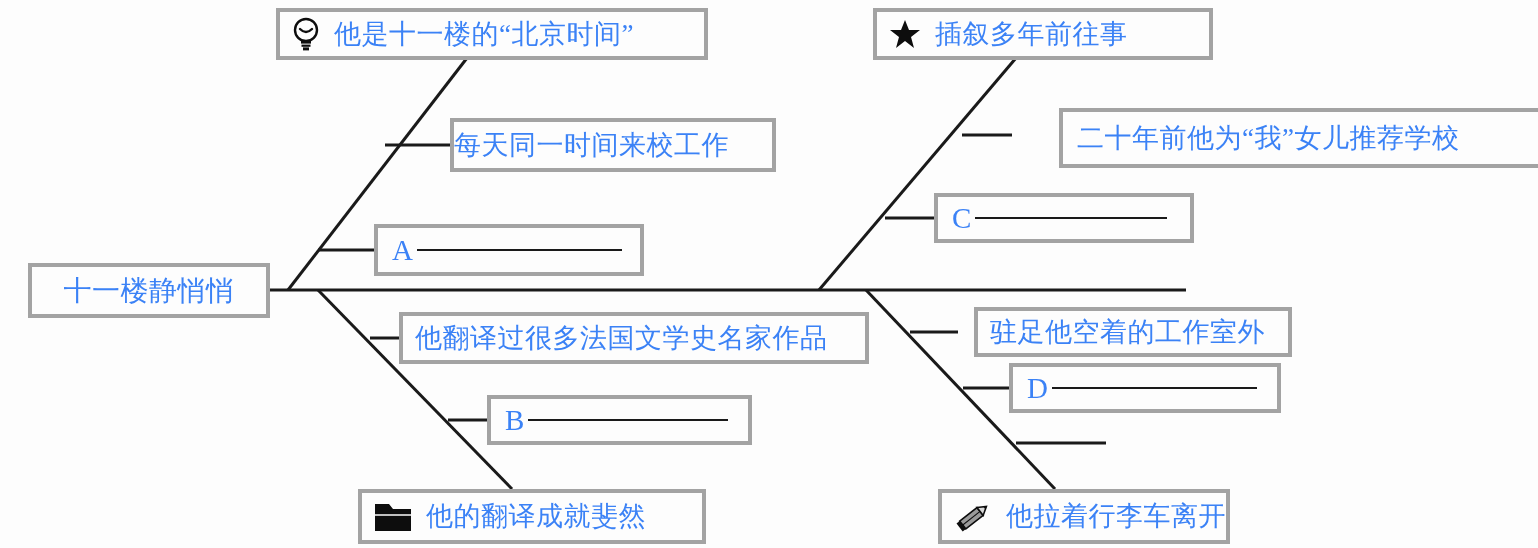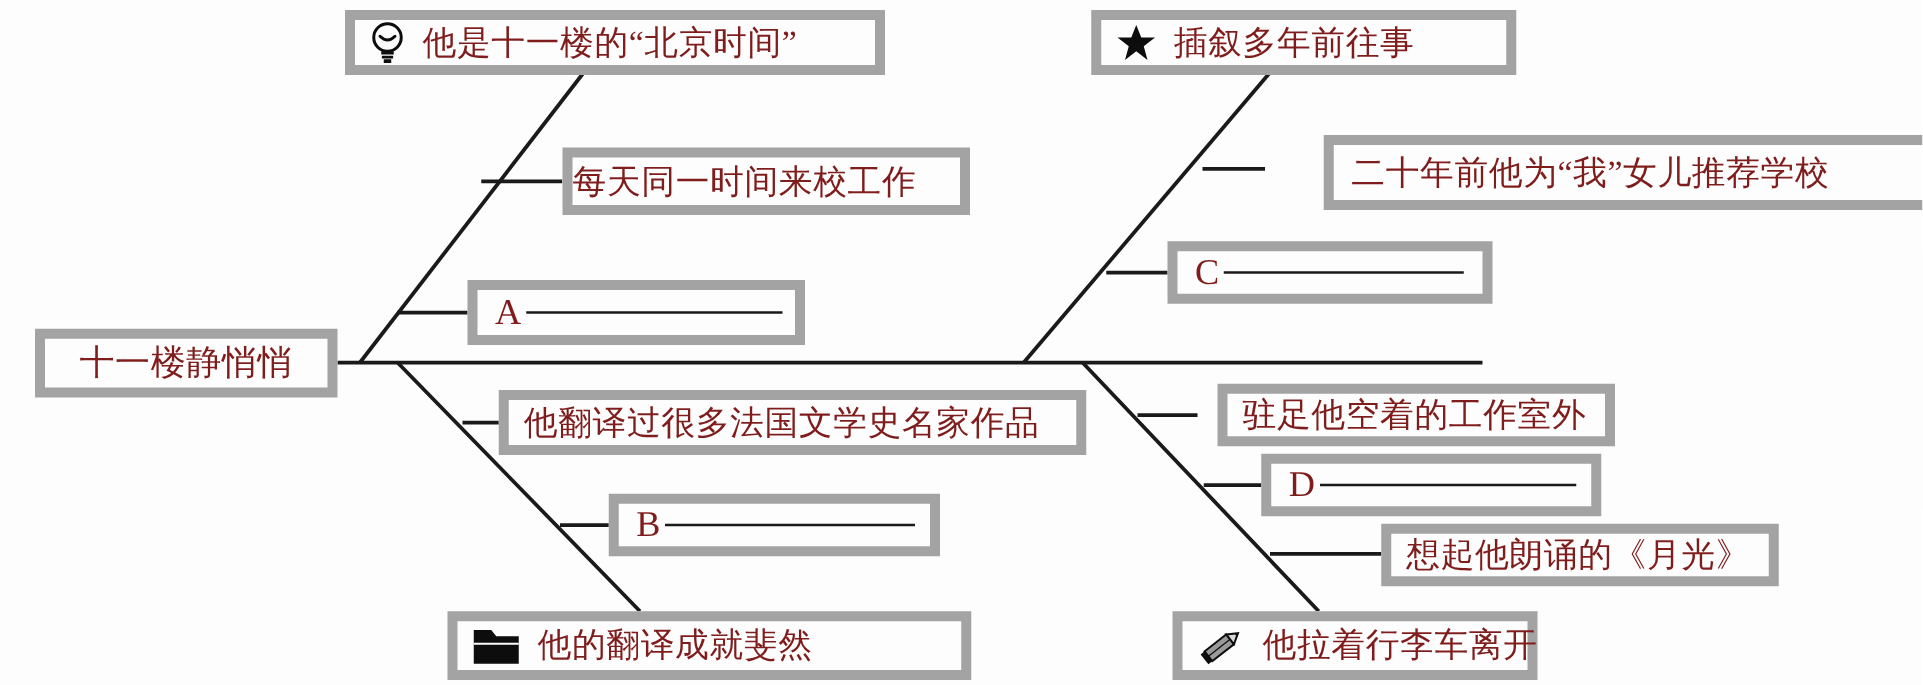--- a/index.html
+++ b/index.html
@@ -18,25 +18,25 @@
   svg.lines {
     position: absolute;
     left: 0; top: 0;
     width: 1538px;
     height: 548px;
     pointer-events: none;
   }
   .node {
     position: absolute;
     box-sizing: border-box;
-    border: 8px solid #a3a3a3;
+    border: 4px solid #a3a3a3;
     background: #fdfdfd;
     display: flex;
     align-items: center;
-    color: #7f1d1d;
+    color: #3b82f6;
     white-space: nowrap;
   }
   .node .label {
     font-size: 27px;
     letter-spacing: 0.5px;
     line-height: 1;
   }
   .node.head .label {
     font-size: 28px;
   }
@@ -121,21 +121,21 @@
 
   <div class="node" style="left:399px; top:312px; width:470px; height:52px; padding-left:12px;">
     <span class="label">他翻译过很多法国文学史名家作品</span>
   </div>
 
   <div class="node" style="left:487px; top:395px; width:265px; height:50px; padding-left:14px;">
     <span class="label-blank">B</span>
     <span class="blank-line" style="width:200px;"></span>
   </div>
 
-  <div class="node icon-node" style="left:358px; top:489px; width:419px; height:55px;">
+  <div class="node icon-node" style="left:358px; top:489px; width:348px; height:55px;">
     <span class="icon">
       <svg width="38" height="34" viewBox="0 0 38 34">
         <path d="M1 4 h14 l4 5 h18 v22 h-36 z" fill="#0d0d0d"></path>
         <line x1="1" y1="15" x2="37" y2="15" stroke="#fdfdfd" stroke-width="1.6"></line>
       </svg>
     </span>
     <span class="label">他的翻译成就斐然</span>
   </div>
 
   <div class="node icon-node" style="left:873px; top:8px; width:340px; height:52px;">
@@ -158,23 +158,20 @@
 
   <div class="node" style="left:957px; top:307px; width:318px; height:50px; padding-left:12px;margin-left:17px;">
     <span class="label">驻足他空着的工作室外</span>
   </div>
 
   <div class="node" style="left:1009px; top:363px; width:272px; height:50px; padding-left:14px;">
     <span class="label-blank">D</span>
     <span class="blank-line" style="width:205px;"></span>
   </div>
 
-  <div class="node" style="left:1105px; top:419px; width:318px; height:50px; padding-left:12px;">
-    <span class="label">想起他朗诵的《月光》</span>
-  </div>
 
   <div class="node icon-node" style="left:938px; top:489px; width:292px; height:55px;">
     <span class="icon">
       <svg width="38" height="34" viewBox="0 0 38 34">
         <g transform="rotate(-38 19 17)">
           <rect x="6" y="12" width="22" height="10" fill="#9a9a9a" stroke="#0d0d0d" stroke-width="1.6"></rect>
           <line x1="6" y1="17" x2="28" y2="17" stroke="#0d0d0d" stroke-width="1"></line>
           <polygon points="28,12 36,17 28,22" fill="#d8d8d8" stroke="#0d0d0d" stroke-width="1.6"></polygon>
           <polygon points="33.5,15 36,17 33.5,19" fill="#0d0d0d"></polygon>
           <rect x="2" y="12" width="4" height="10" fill="#0d0d0d"></rect>

